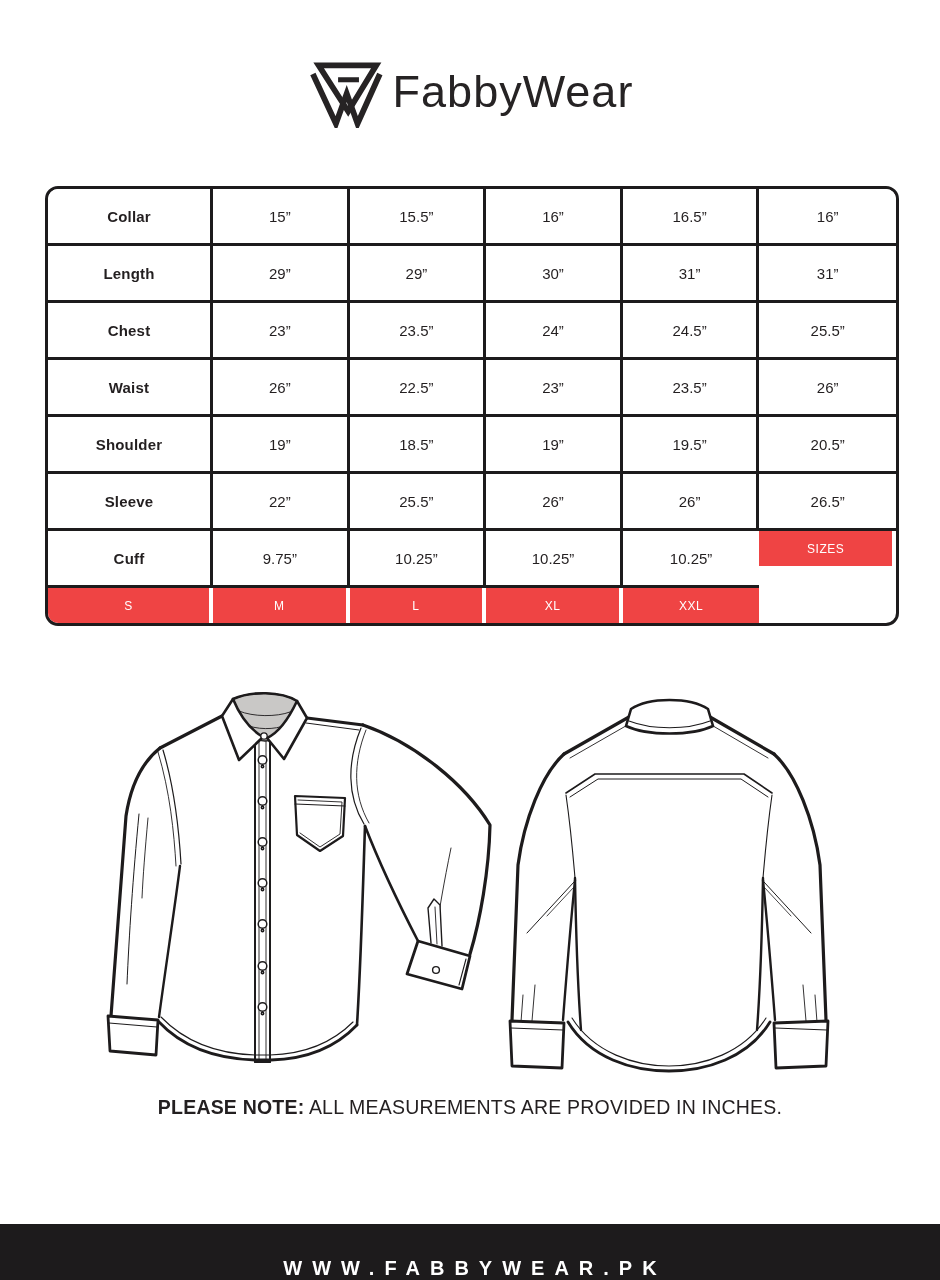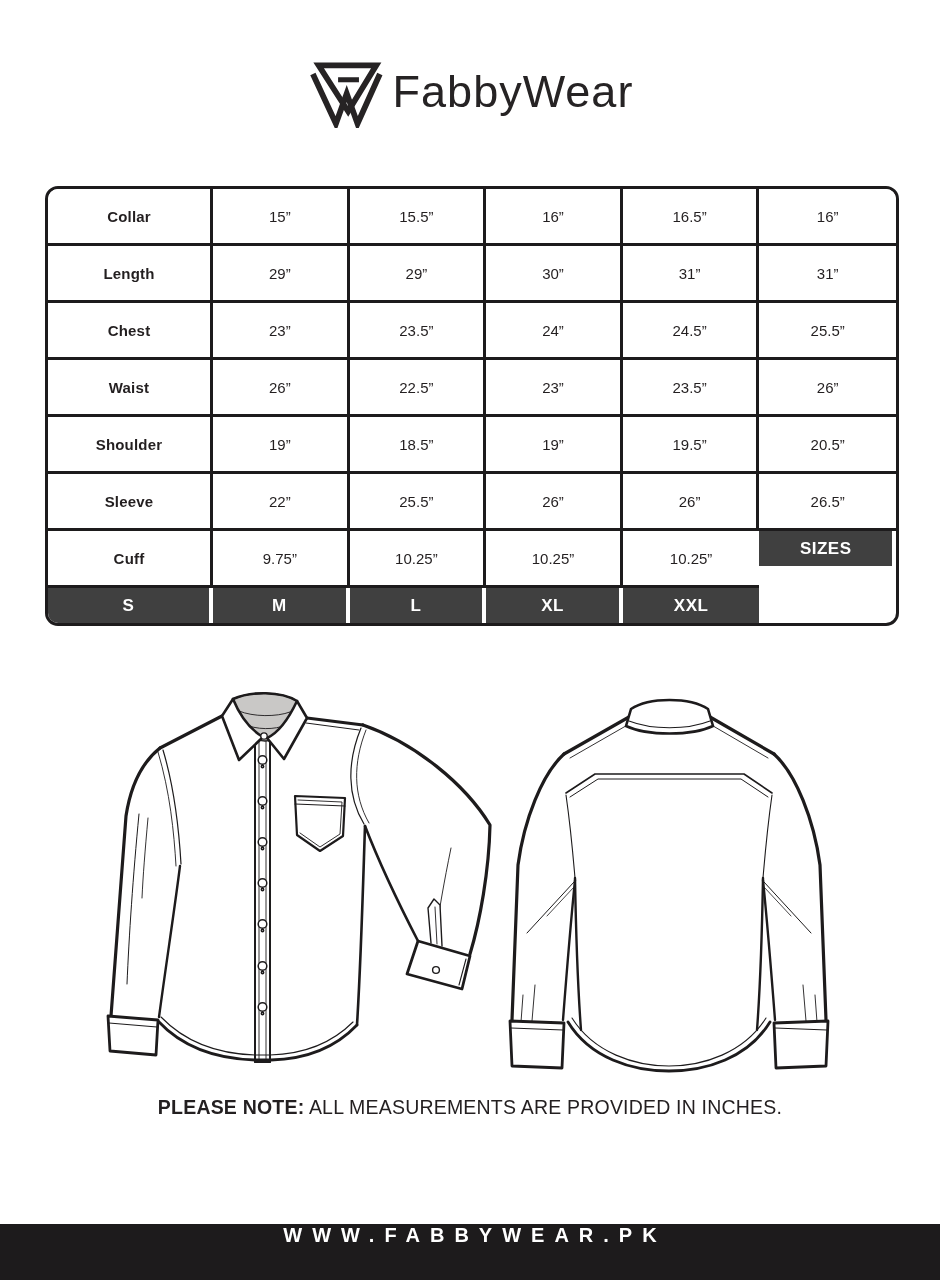--- a/index.html
+++ b/index.html
@@ -20,34 +20,34 @@
     background:#ffffff;
   }
   .cell{
     height:54px;display:flex;align-items:center;justify-content:center;
     border-right:3px solid #1d1b1c;border-bottom:3px solid #1d1b1c;
     font-size:15px;color:#231f20;background:#fff;
   }
   .cell.last{border-right:none;}
   .cell.label{font-weight:700;letter-spacing:.2px;}
   .cell.dark{
-    height:35px;background:#404040;color:#ffffff;font-weight:700;font-size:17px;
+    height:35px;background:#ef4444;color:#ffffff;font-weight:400;font-size:12px;
     border-right:4px solid #ffffff;border-bottom:none;letter-spacing:.5px;
   }
   .cell.dark.last{border-right:none;}
   
   .shirt-front{position:absolute;left:85px;top:686px;}
   .shirt-back{position:absolute;left:502px;top:690px;}
   
   .note{position:absolute;left:0;top:1096px;width:940px;text-align:center;
         font-size:19.5px;color:#231f20;letter-spacing:.2px;}
   .note b{font-weight:800;margin-top:18px;}
   
   .footer{position:absolute;left:0;top:1224px;width:940px;height:56px;background:#1d1b1c;
-          display:flex;align-items:flex-start;justify-content:center;}
+          display:flex;align-items:flex-end;justify-content:center;}
   .footer-text{color:#ffffff;font-size:20px;font-weight:600;letter-spacing:10px;text-indent:10px;}
 </style>
 </head>
 <body>
 
 <div class="page">
 
   <div class="logo">
     <svg width="78" height="72" viewBox="0 0 104 100">
       <g fill="none" stroke="#262324" stroke-width="8" stroke-linecap="butt" stroke-linejoin="miter">

